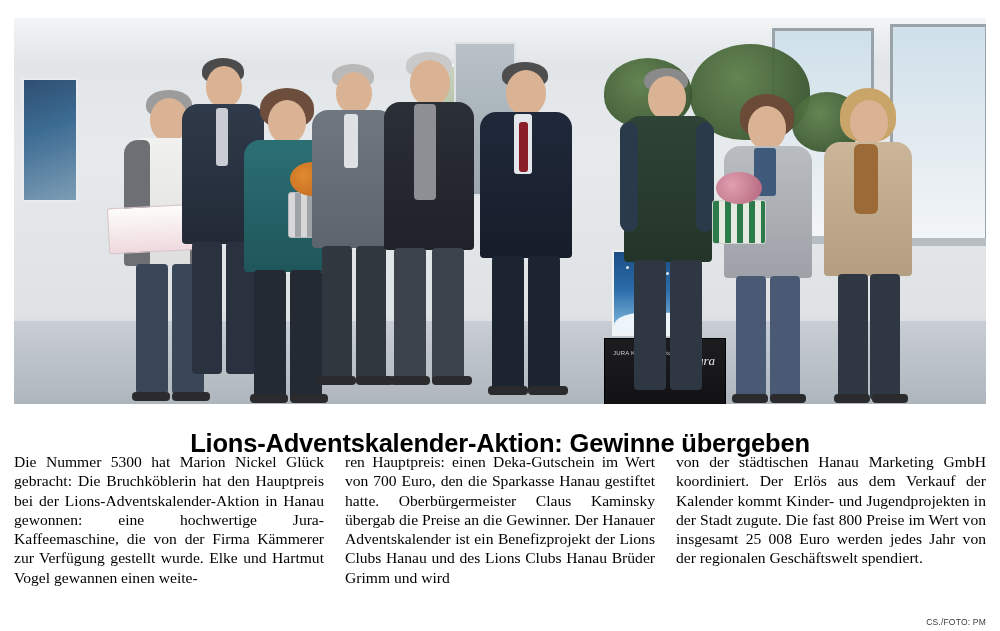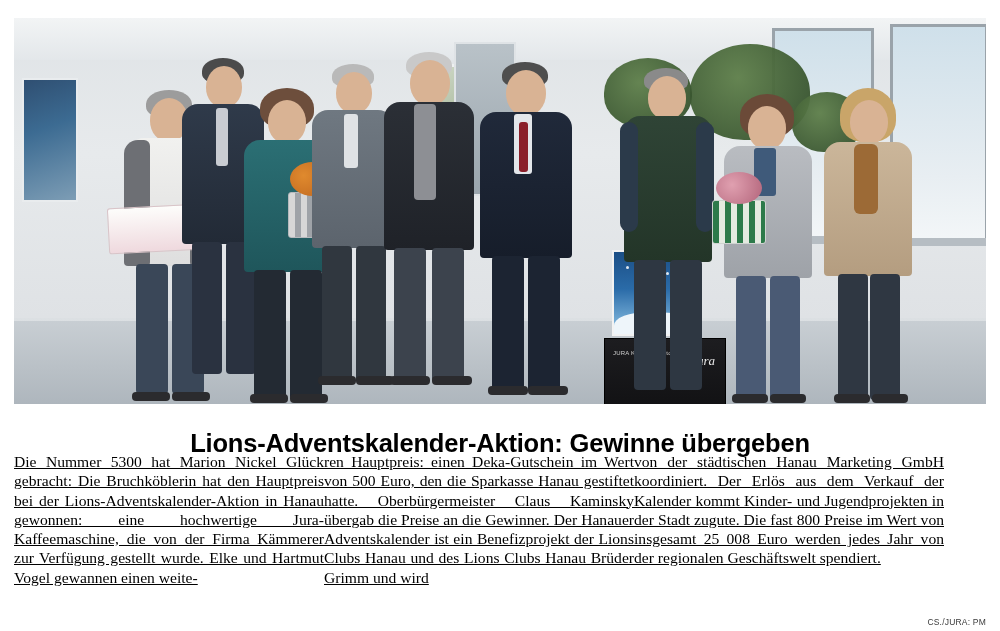--- a/index.html
+++ b/index.html
@@ -192,21 +192,21 @@
     color: #000;
   }
 
   
   .columns {
     position: absolute;
     left: 14px;
     top: 452px;
     width: 972px;
     display: flex;
-    text-decoration: underline;
+    gap: 21px;
   }
   .col {
     width: 310px;
     font-family: "Liberation Serif", serif;
     font-size: 15.6px;
     line-height: 19.3px;
     color: #000;
     text-align: justify;
     hyphens: manual;
   }
@@ -364,21 +364,21 @@
     </div>
   </div>
 
   <h1 class="headline">Lions-Adventskalender-Aktion: Gewinne übergeben</h1>
 
   <div class="columns">
     <div class="col">
       <p>Die Nummer 5300 hat Marion Nickel Glück gebracht: Die Bruchköblerin hat den Hauptpreis bei der Lions-Adventskalender-Aktion in Hanau gewonnen: eine hochwertige Jura-Kaffeemaschine, die von der Firma Kämmerer zur Verfügung gestellt wurde. Elke und Hartmut Vogel gewannen einen weite-</p>
     </div>
     <div class="col">
-      <p>ren Hauptpreis: einen Deka-Gutschein im Wert von 500 Euro, den die Sparkasse Hanau gestiftet hatte. Oberbürgermeister Claus Kaminsky übergab die Preise an die Gewinner. Der Hanauer Adventskalender ist ein Benefizprojekt der Lions Clubs Hanau und des Lions Clubs Hanau Brüder Grimm und wird</p>
+      <p>ren Hauptpreis: einen Deka-Gutschein im Wert von 700 Euro, den die Sparkasse Hanau gestiftet hatte. Oberbürgermeister Claus Kaminsky übergab die Preise an die Gewinner. Der Hanauer Adventskalender ist ein Benefizprojekt der Lions Clubs Hanau und des Lions Clubs Hanau Brüder Grimm und wird</p>
     </div>
     <div class="col">
       <p>von der städtischen Hanau Marketing GmbH koordiniert. Der Erlös aus dem Verkauf der Kalender kommt Kinder- und Jugendprojekten in der Stadt zugute. Die fast 800 Preise im Wert von insgesamt 25 008 Euro werden jedes Jahr von der regionalen Geschäftswelt spendiert.</p>
     </div>
   </div>
 
-  <div class="credit">CS./JURA: PM</div>
+  <div class="credit">CS./FOTO: PM</div>
 </div>
 
 </body></html>

